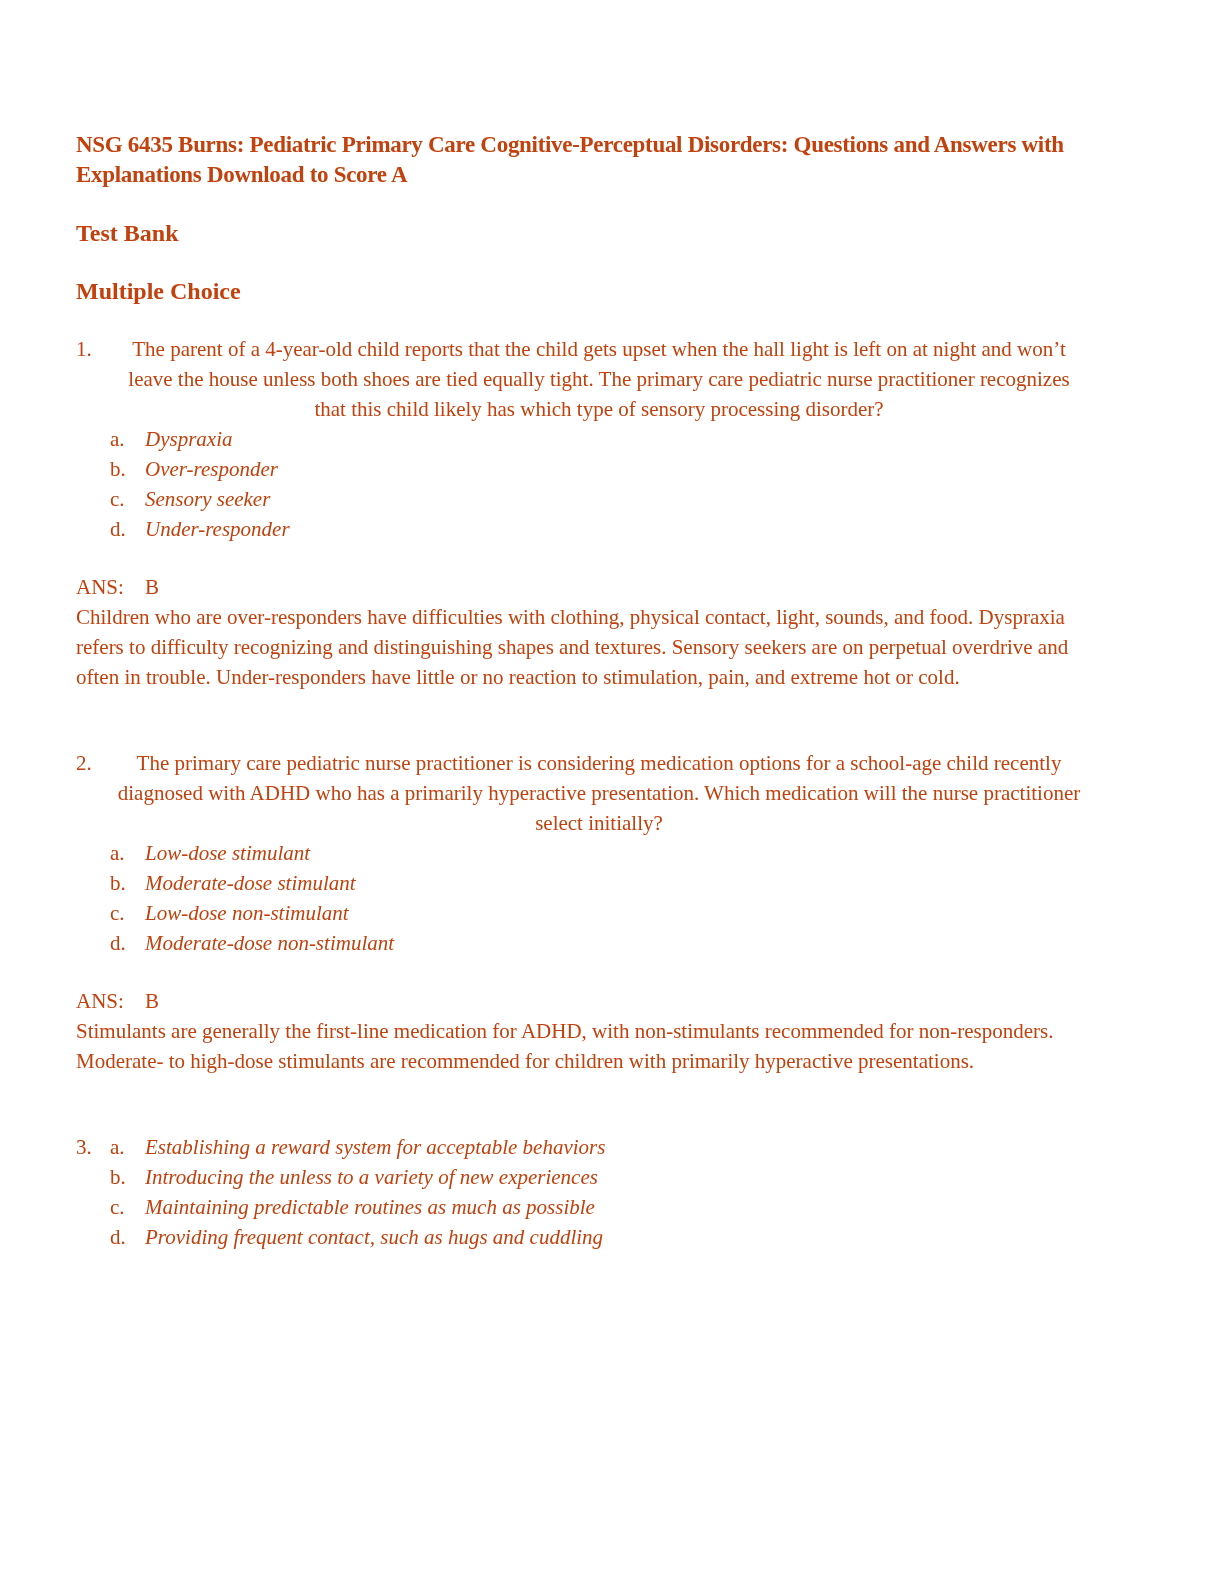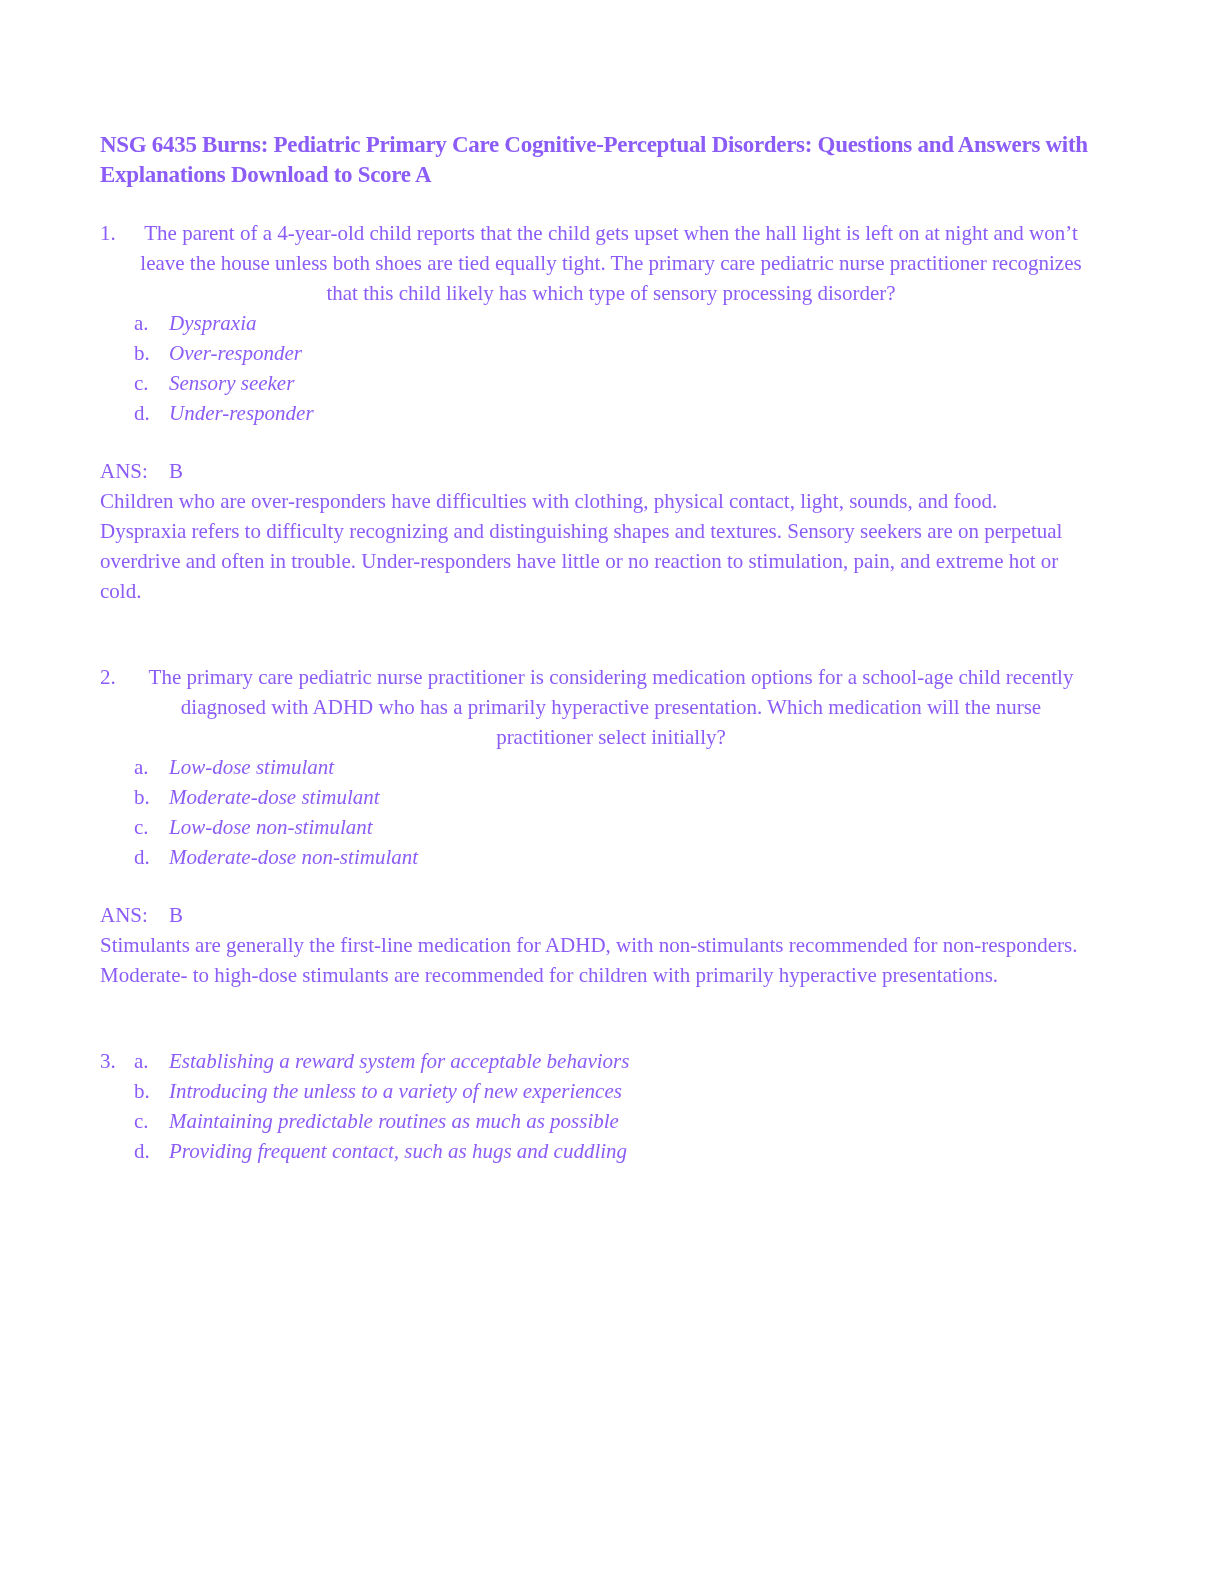--- a/index.html
+++ b/index.html
@@ -5,25 +5,25 @@
   html, body {
     margin: 0;
     padding: 0;
     background: #ffffff;
   }
   .page {
     position: relative;
     width: 1224px;
     height: 1584px;
     box-sizing: border-box;
-    padding: 130px 136px 40px 100px;
+    padding: 130px 136px 40px 76px;
     background: #ffffff;
     overflow: hidden;
     font-family: "Liberation Serif", "DejaVu Serif", serif;
-    color: #8b5cf6;
+    color: #c2410c;
     font-size: 21px;
     line-height: 30px;
   }
   .doc-title {
     font-size: 23px;
     font-weight: bold;
     letter-spacing: -0.3px;
     line-height: 30px;
     margin: 0 0 28px 0;
   }
@@ -82,20 +82,22 @@
   }
   .explanation-text {
     margin: 0;
   }
 </style>
 </head>
 <body>
 
 <div class="page">
   <h1 class="doc-title">NSG 6435 Burns: Pediatric Primary Care Cognitive-Perceptual Disorders: Questions and Answers with Explanations Download to Score A</h1>
+  <h2 class="doc-subtitle">Test Bank</h2>
+  <h2 class="doc-heading">Multiple Choice</h2>
 
   <div>
   <div class="question-group">
     <div class="question-item">
       <span class="question-number">1.</span>
       <div class="question-body">
         <p class="question-text">The parent of a 4-year-old child reports that the child gets upset when the hall light is left on at night and won’t leave the house unless both shoes are tied equally tight. The primary care pediatric nurse practitioner recognizes that this child likely has which type of sensory processing disorder?</p>
         <div class="options-list">
   <div class="option-row">
     <span class="option-letter">a.</span>

